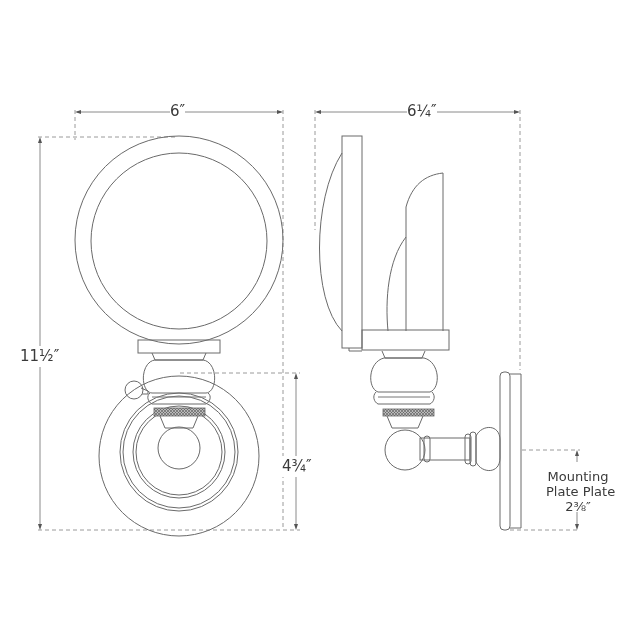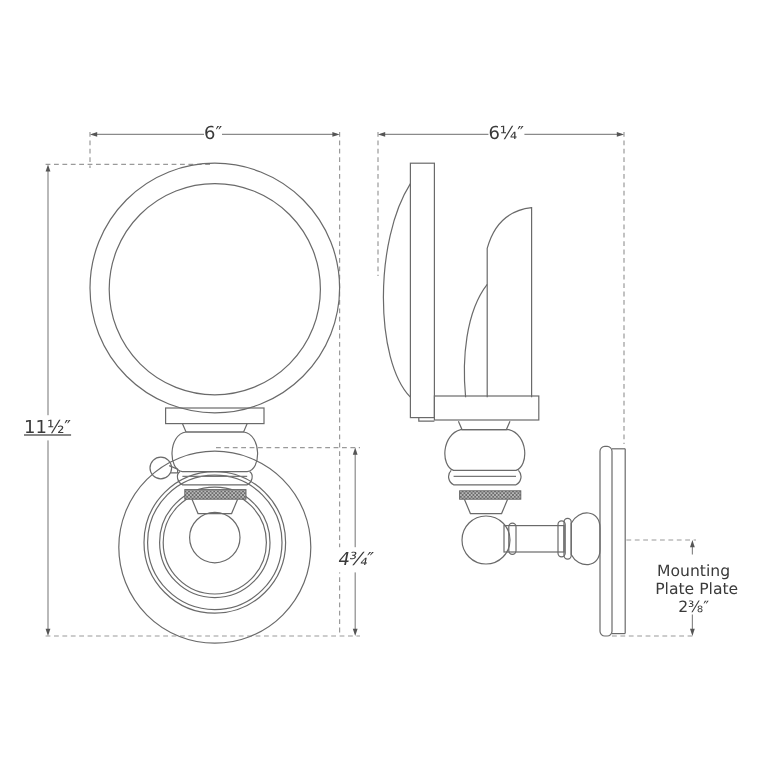--- a/index.html
+++ b/index.html
@@ -138,20 +138,20 @@
 
     <rect class="ln" x="500" y="372" width="10" height="158" rx="4"></rect>
     <line class="ln" x1="510" y1="374" x2="521" y2="374"></line>
     <line class="ln" x1="521" y1="374" x2="521" y2="528"></line>
     <line class="ln" x1="510" y1="528" x2="521" y2="528"></line>
   </g>
 </svg>
 
 <div class="lbl" style="left:170px; top:104px;">6″</div>
 <div class="lbl" style="left:407px; top:104px;">6¼″</div>
-<div class="lbl" style="left:20px; top:346px; padding:3px 0;text-decoration:underline;">11½″</div>
-<div class="lbl" style="left:282px; top:456px; padding:3px 0;font-style:italic;">4¾″</div>
+<div class="lbl" style="left:20px; top:346px; padding:3px 0;">11½″</div>
+<div class="lbl" style="left:282px; top:456px; padding:3px 0;">4¾″</div>
 
 <div class="lbl-mp" style="left:546px; top:469px; width:64px;">
   <div>Mounting</div>
   <div>Plate Plate</div>
   <div>2⅜″</div>
 </div>
 
 </body></html>

